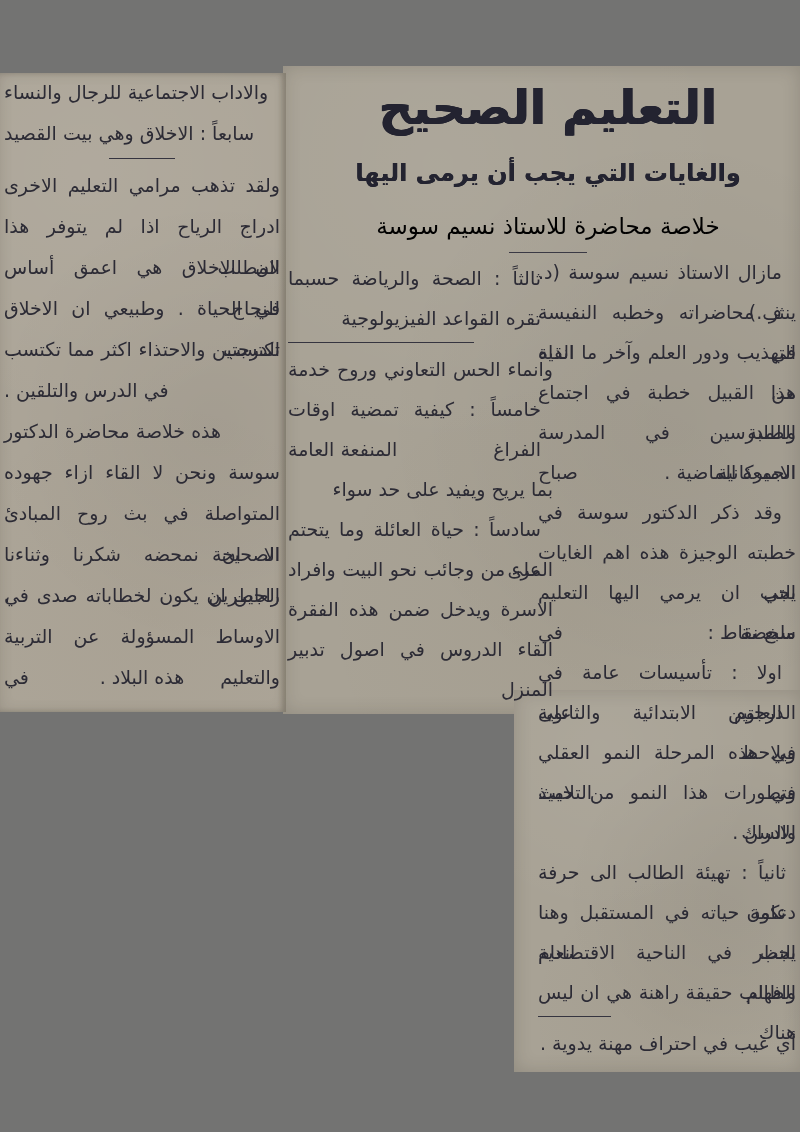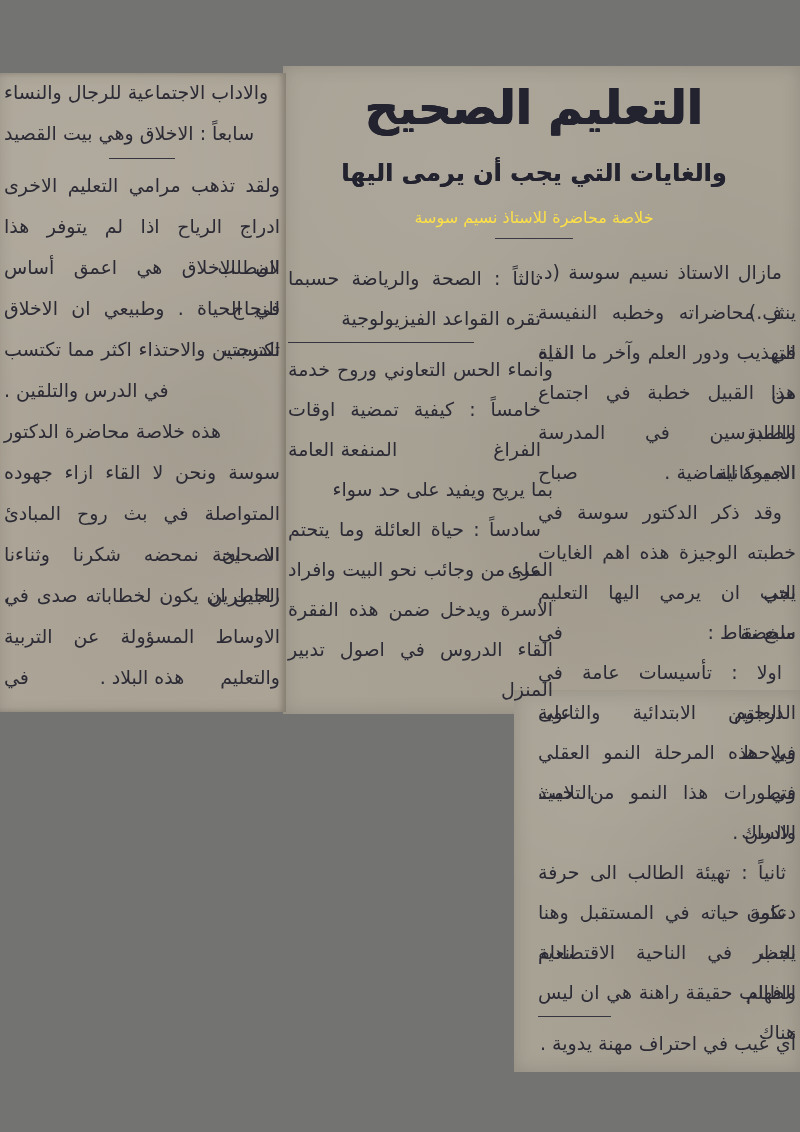--- a/index.html
+++ b/index.html
@@ -20,32 +20,32 @@
   }
   .paper-main{left:283px;top:66px;width:517px;height:648px;}
   .paper-lower-right{left:514px;top:690px;width:286px;height:382px;}
   .paper-left{
     left:0;top:73px;width:286px;height:639px;
     background-color:#aca598;
     box-shadow:inset -4px 0 5px rgba(40,35,25,0.22), inset 0 0 14px rgba(40,35,25,0.14);
   }
   
   .header{
-    position:absolute;left:286px;top:70px;width:496px;
+    position:absolute;left:300px;top:70px;width:496px;
     direction:rtl;text-align:center;color:#232330;
   }
   .title{
     margin:0;font-size:47px;line-height:76px;font-weight:bold;
     text-shadow:0.6px 0 currentColor, -0.6px 0 currentColor;
   }
   .subtitle{
     margin:0;font-size:24px;line-height:54px;font-weight:bold;
     text-shadow:0.3px 0 currentColor;
   }
-  .byline{margin:0;font-size:16px;line-height:36px;font-weight:normal;color:#fde047;}
+  .byline{margin:8px;font-size:23px;line-height:36px;font-weight:normal;color:#000000;}
   .byline-rule{width:78px;margin:2px auto 0 auto;border-top:1.5px solid #3a3944;}
   
   .col{
     position:absolute;direction:rtl;color:#2c2b35;
     font-size:19px;
   }
   .col .line{
     display:block;overflow:visible;white-space:nowrap;
   }
   .col-right{left:538px;top:252px;width:258px;}

